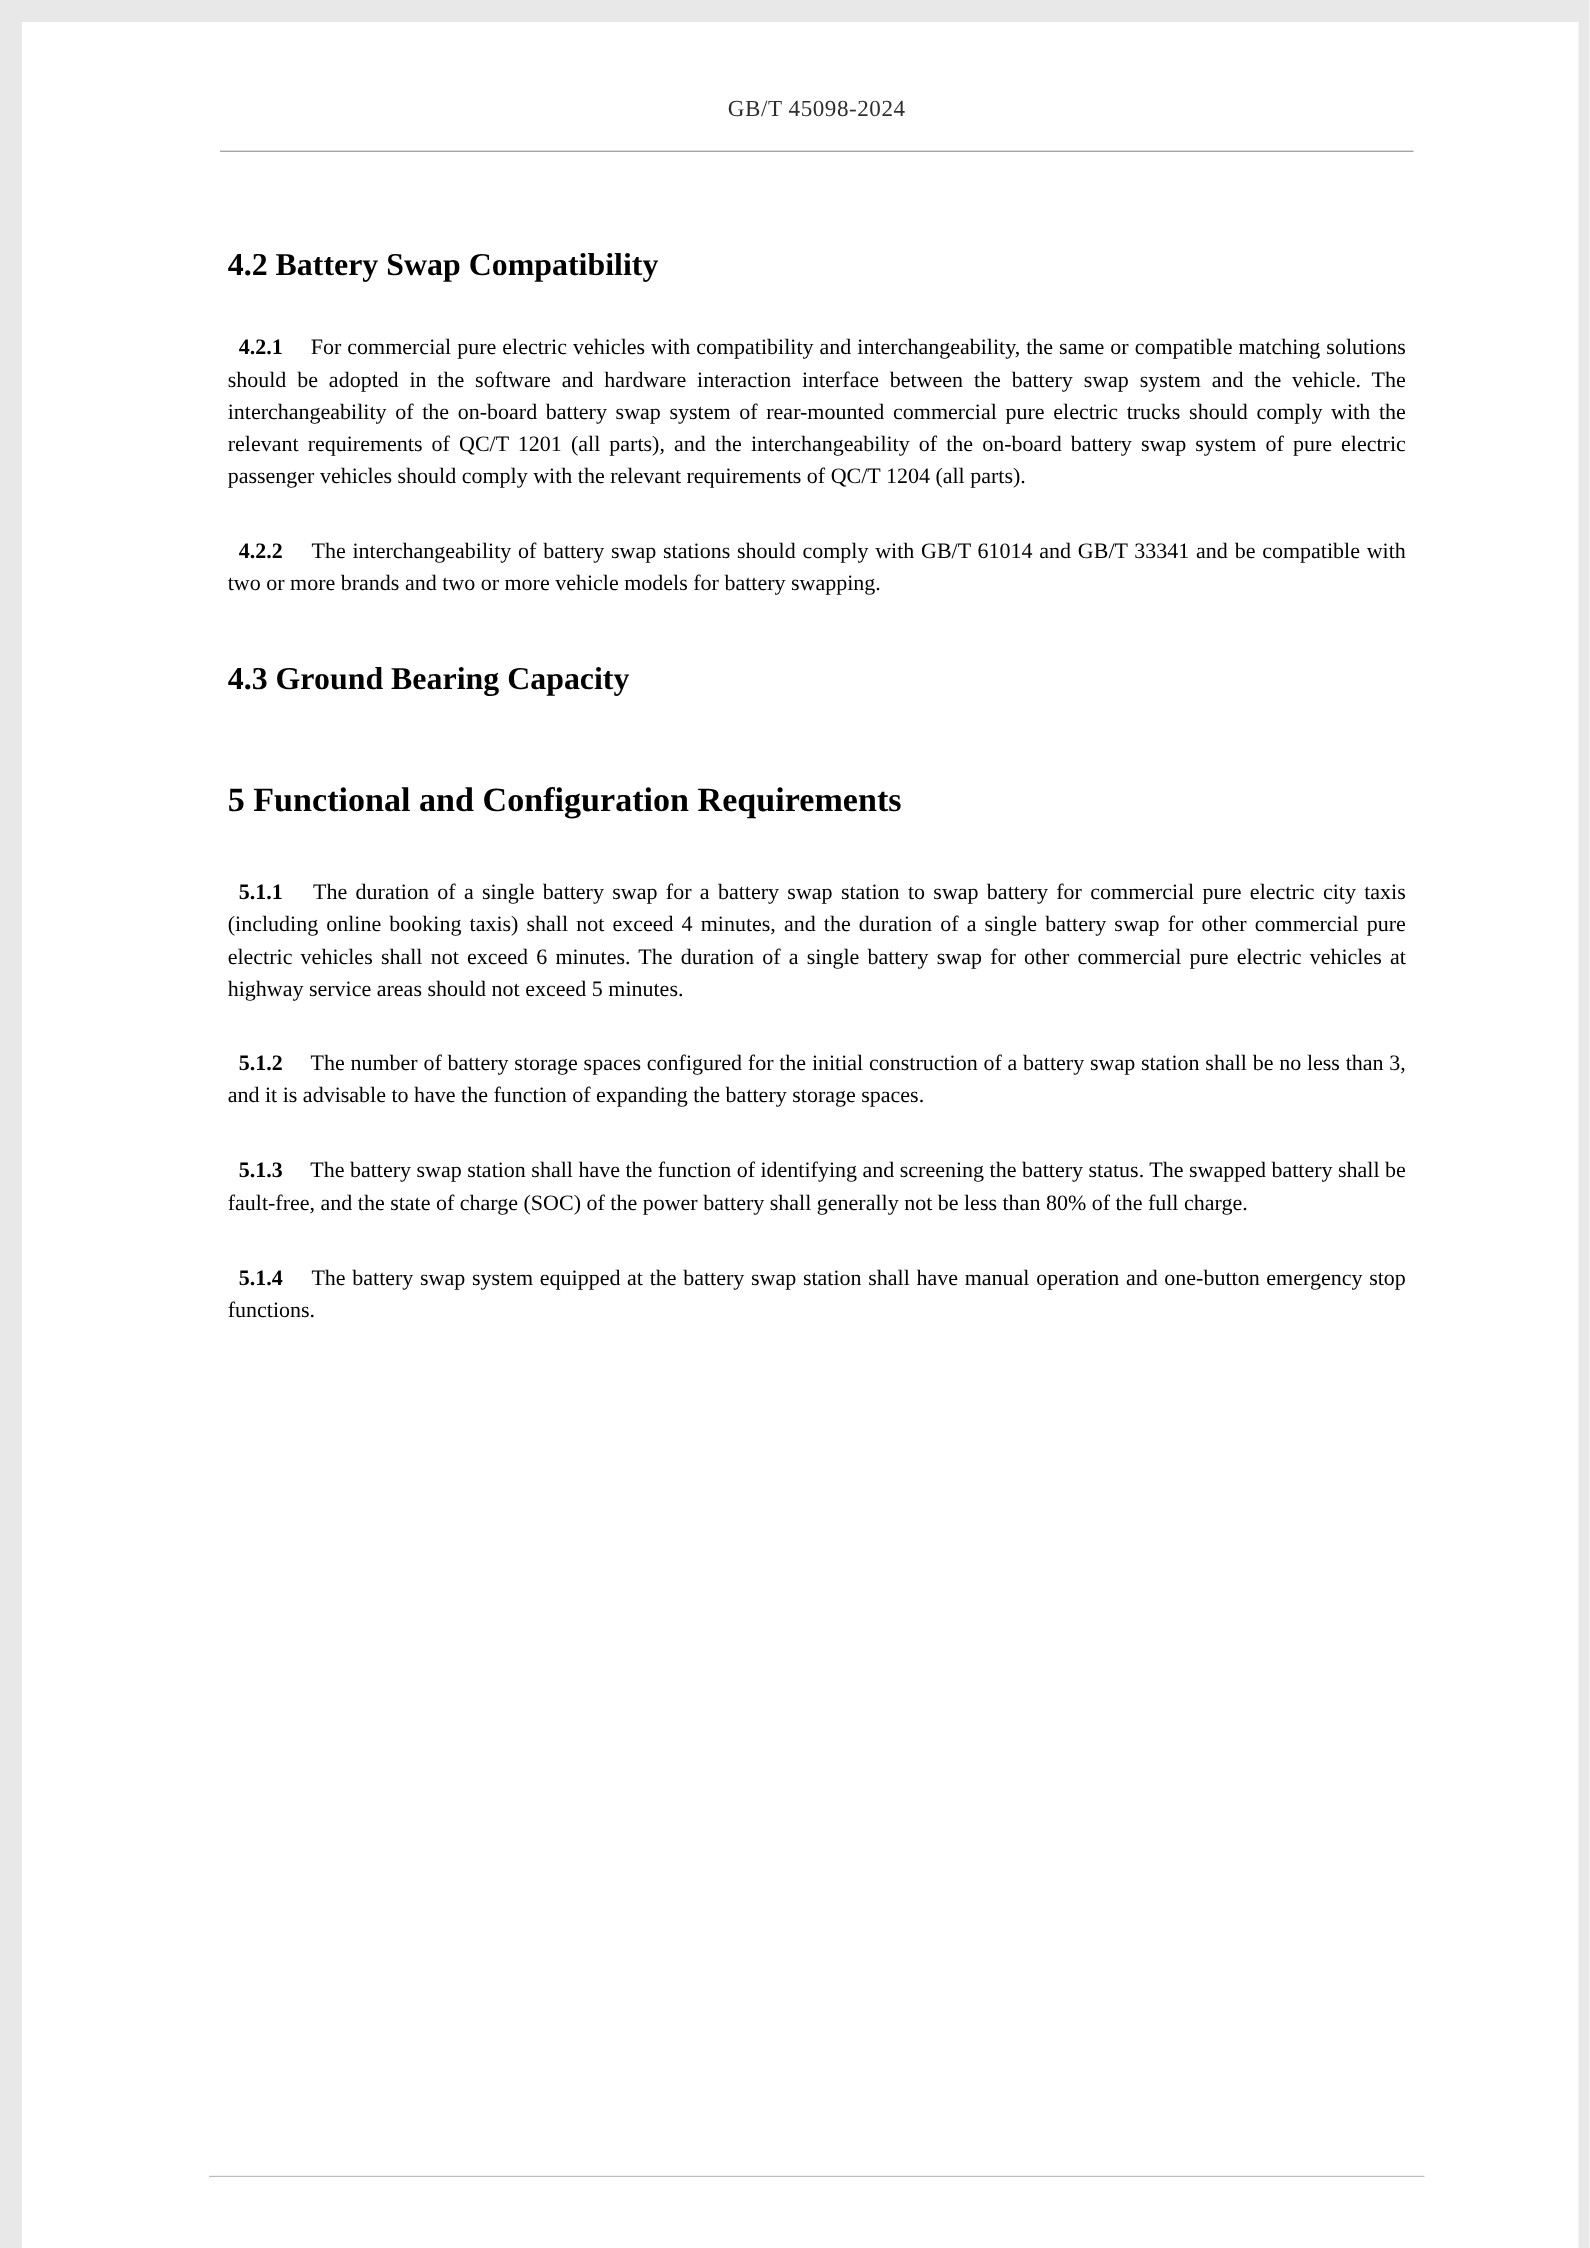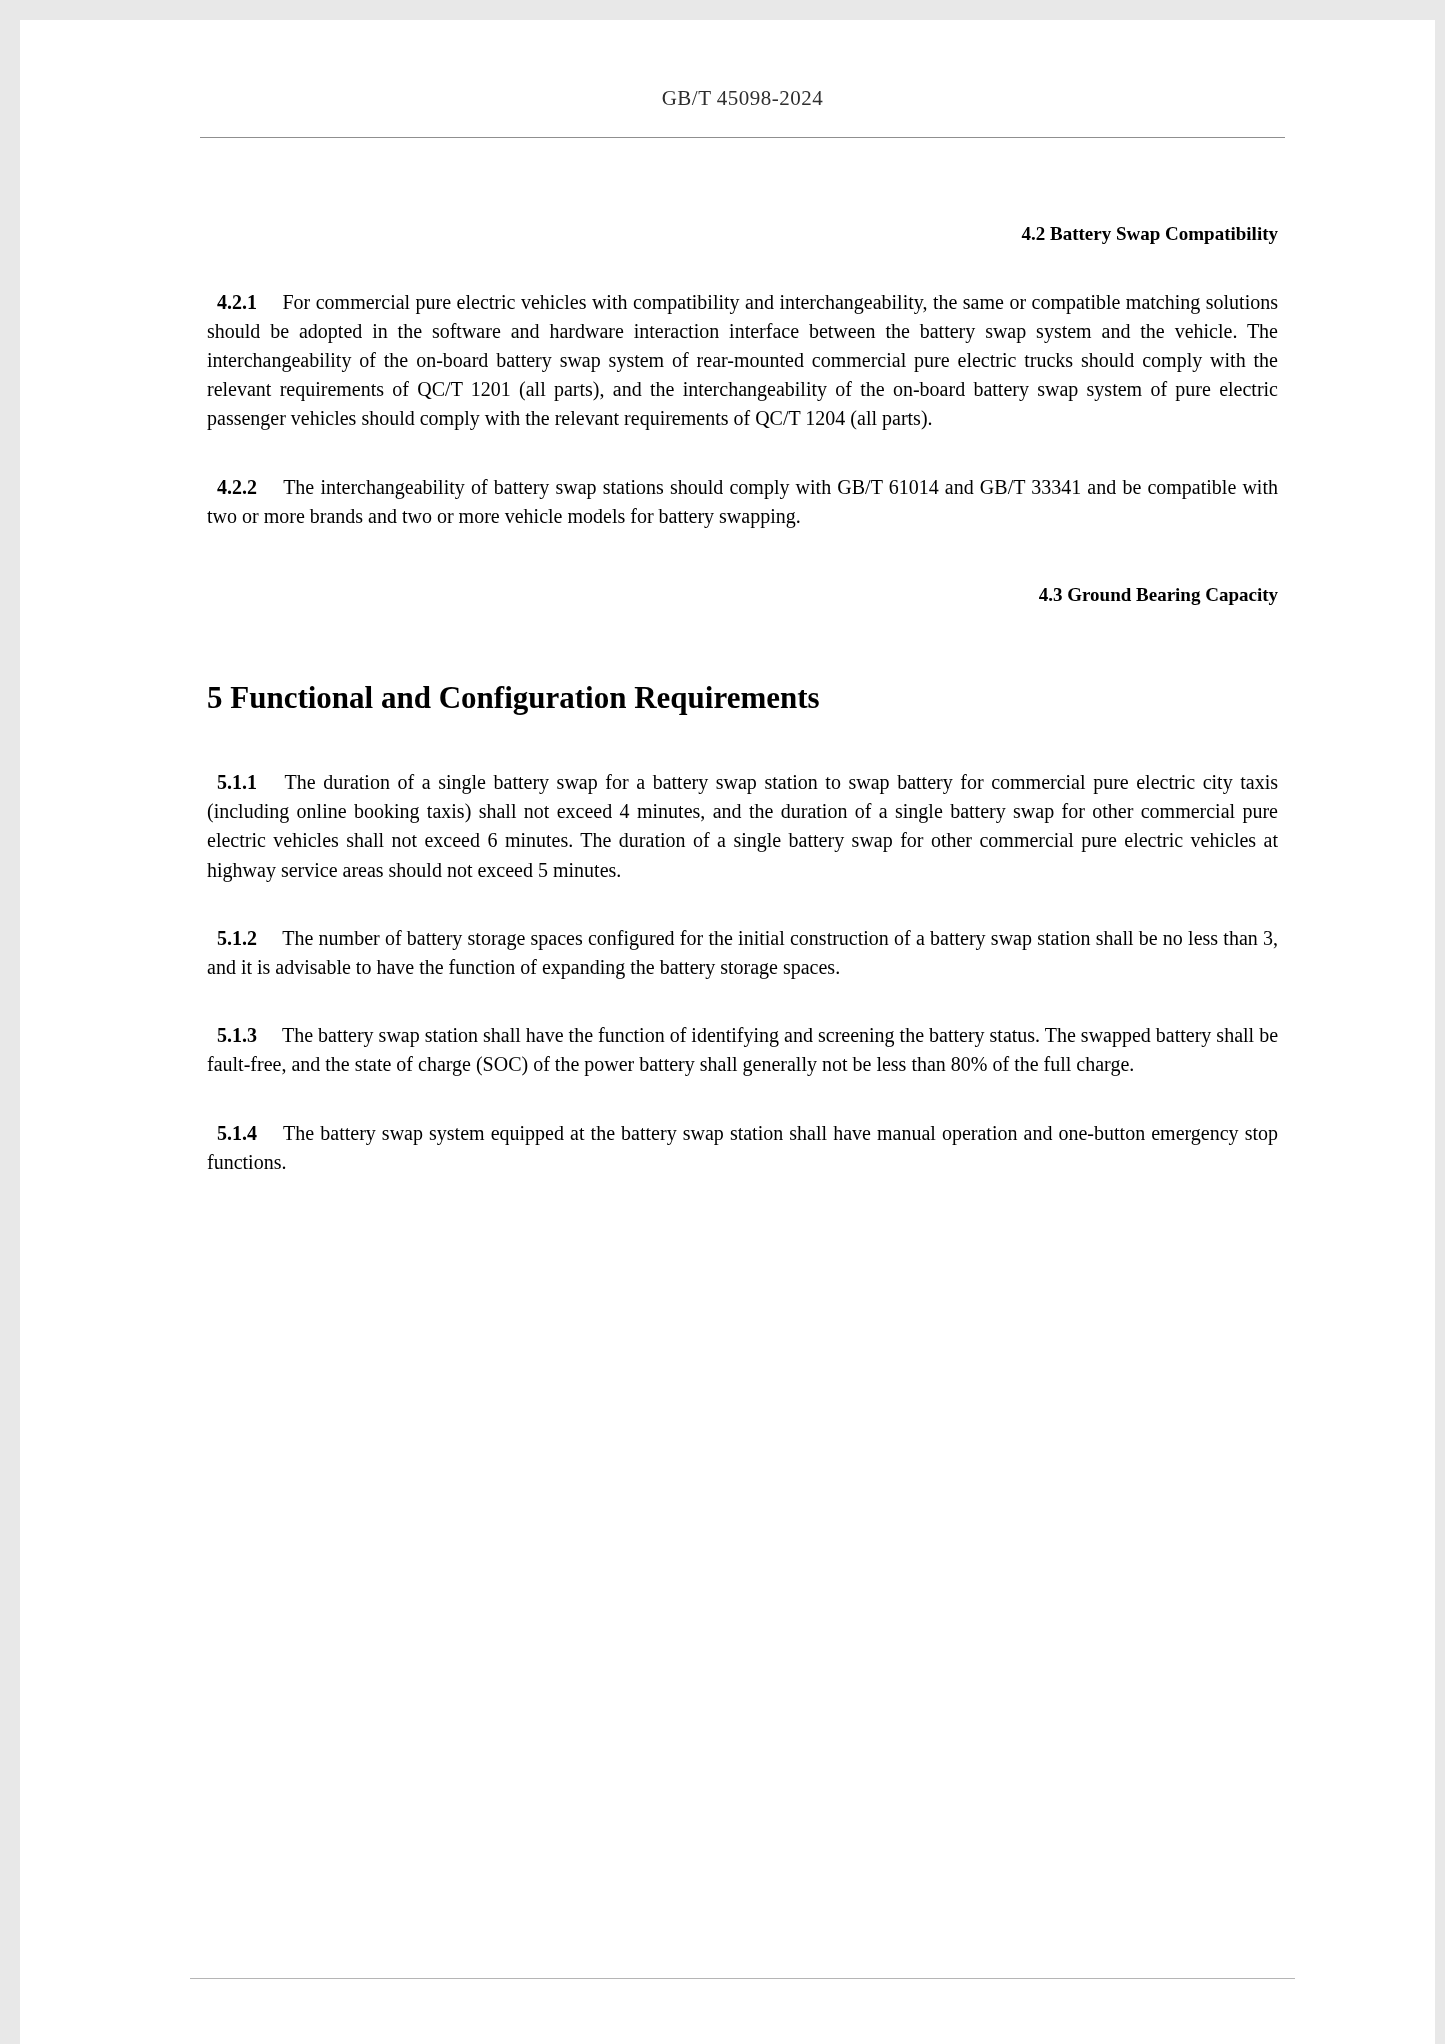--- a/index.html
+++ b/index.html
@@ -28,23 +28,23 @@
     border-top: 1px solid #8f8f8f;
     margin: 16px 160px 0 160px;
   }
   .content {
     padding: 42px 167px 0 167px;
     font-size: 20px;
     line-height: 1.46;
     text-align: justify;
   }
   .content h3 {
-    font-size: 19px;
+    font-size: 29px;
     font-weight: bold;
-    text-align: right;
+    text-align: left;
     margin: 30px 0 20px 0;
   }
   .content h3.first { margin-top: 0; }
   .content h1 {
     font-size: 31px;
     font-weight: bold;
     text-align: left;
     margin: 46px 0 28px 0;
   }
   .content p {

